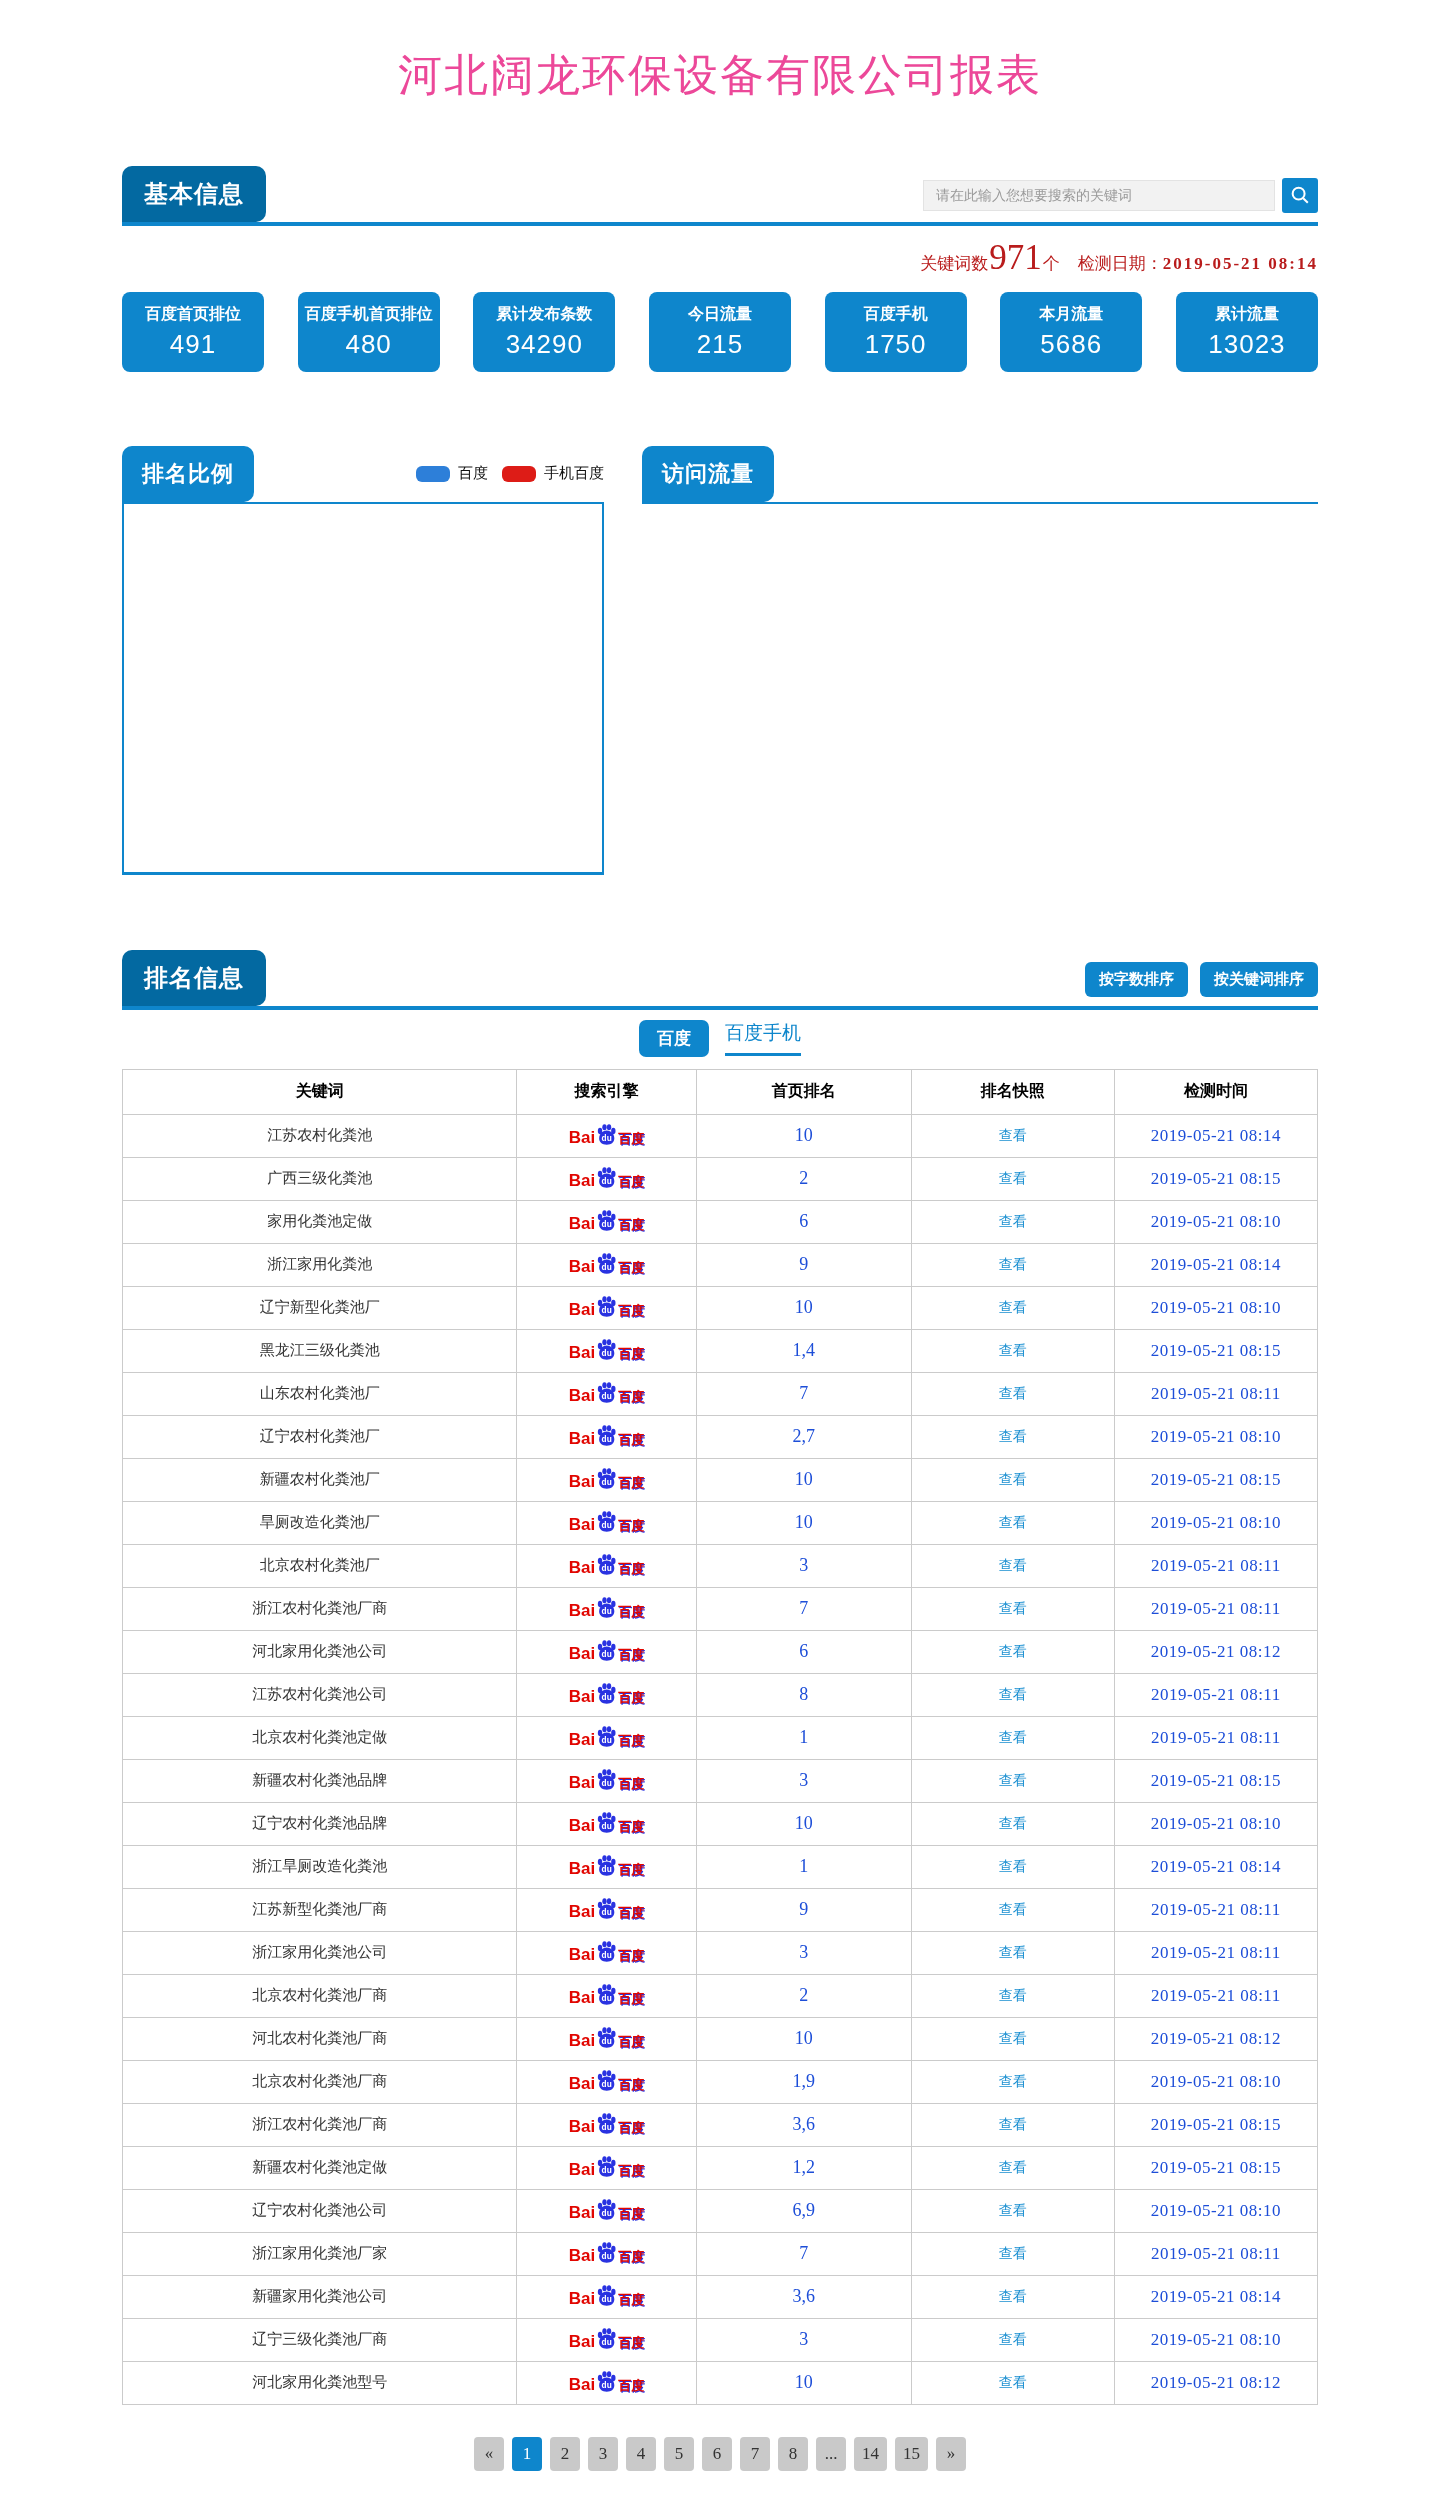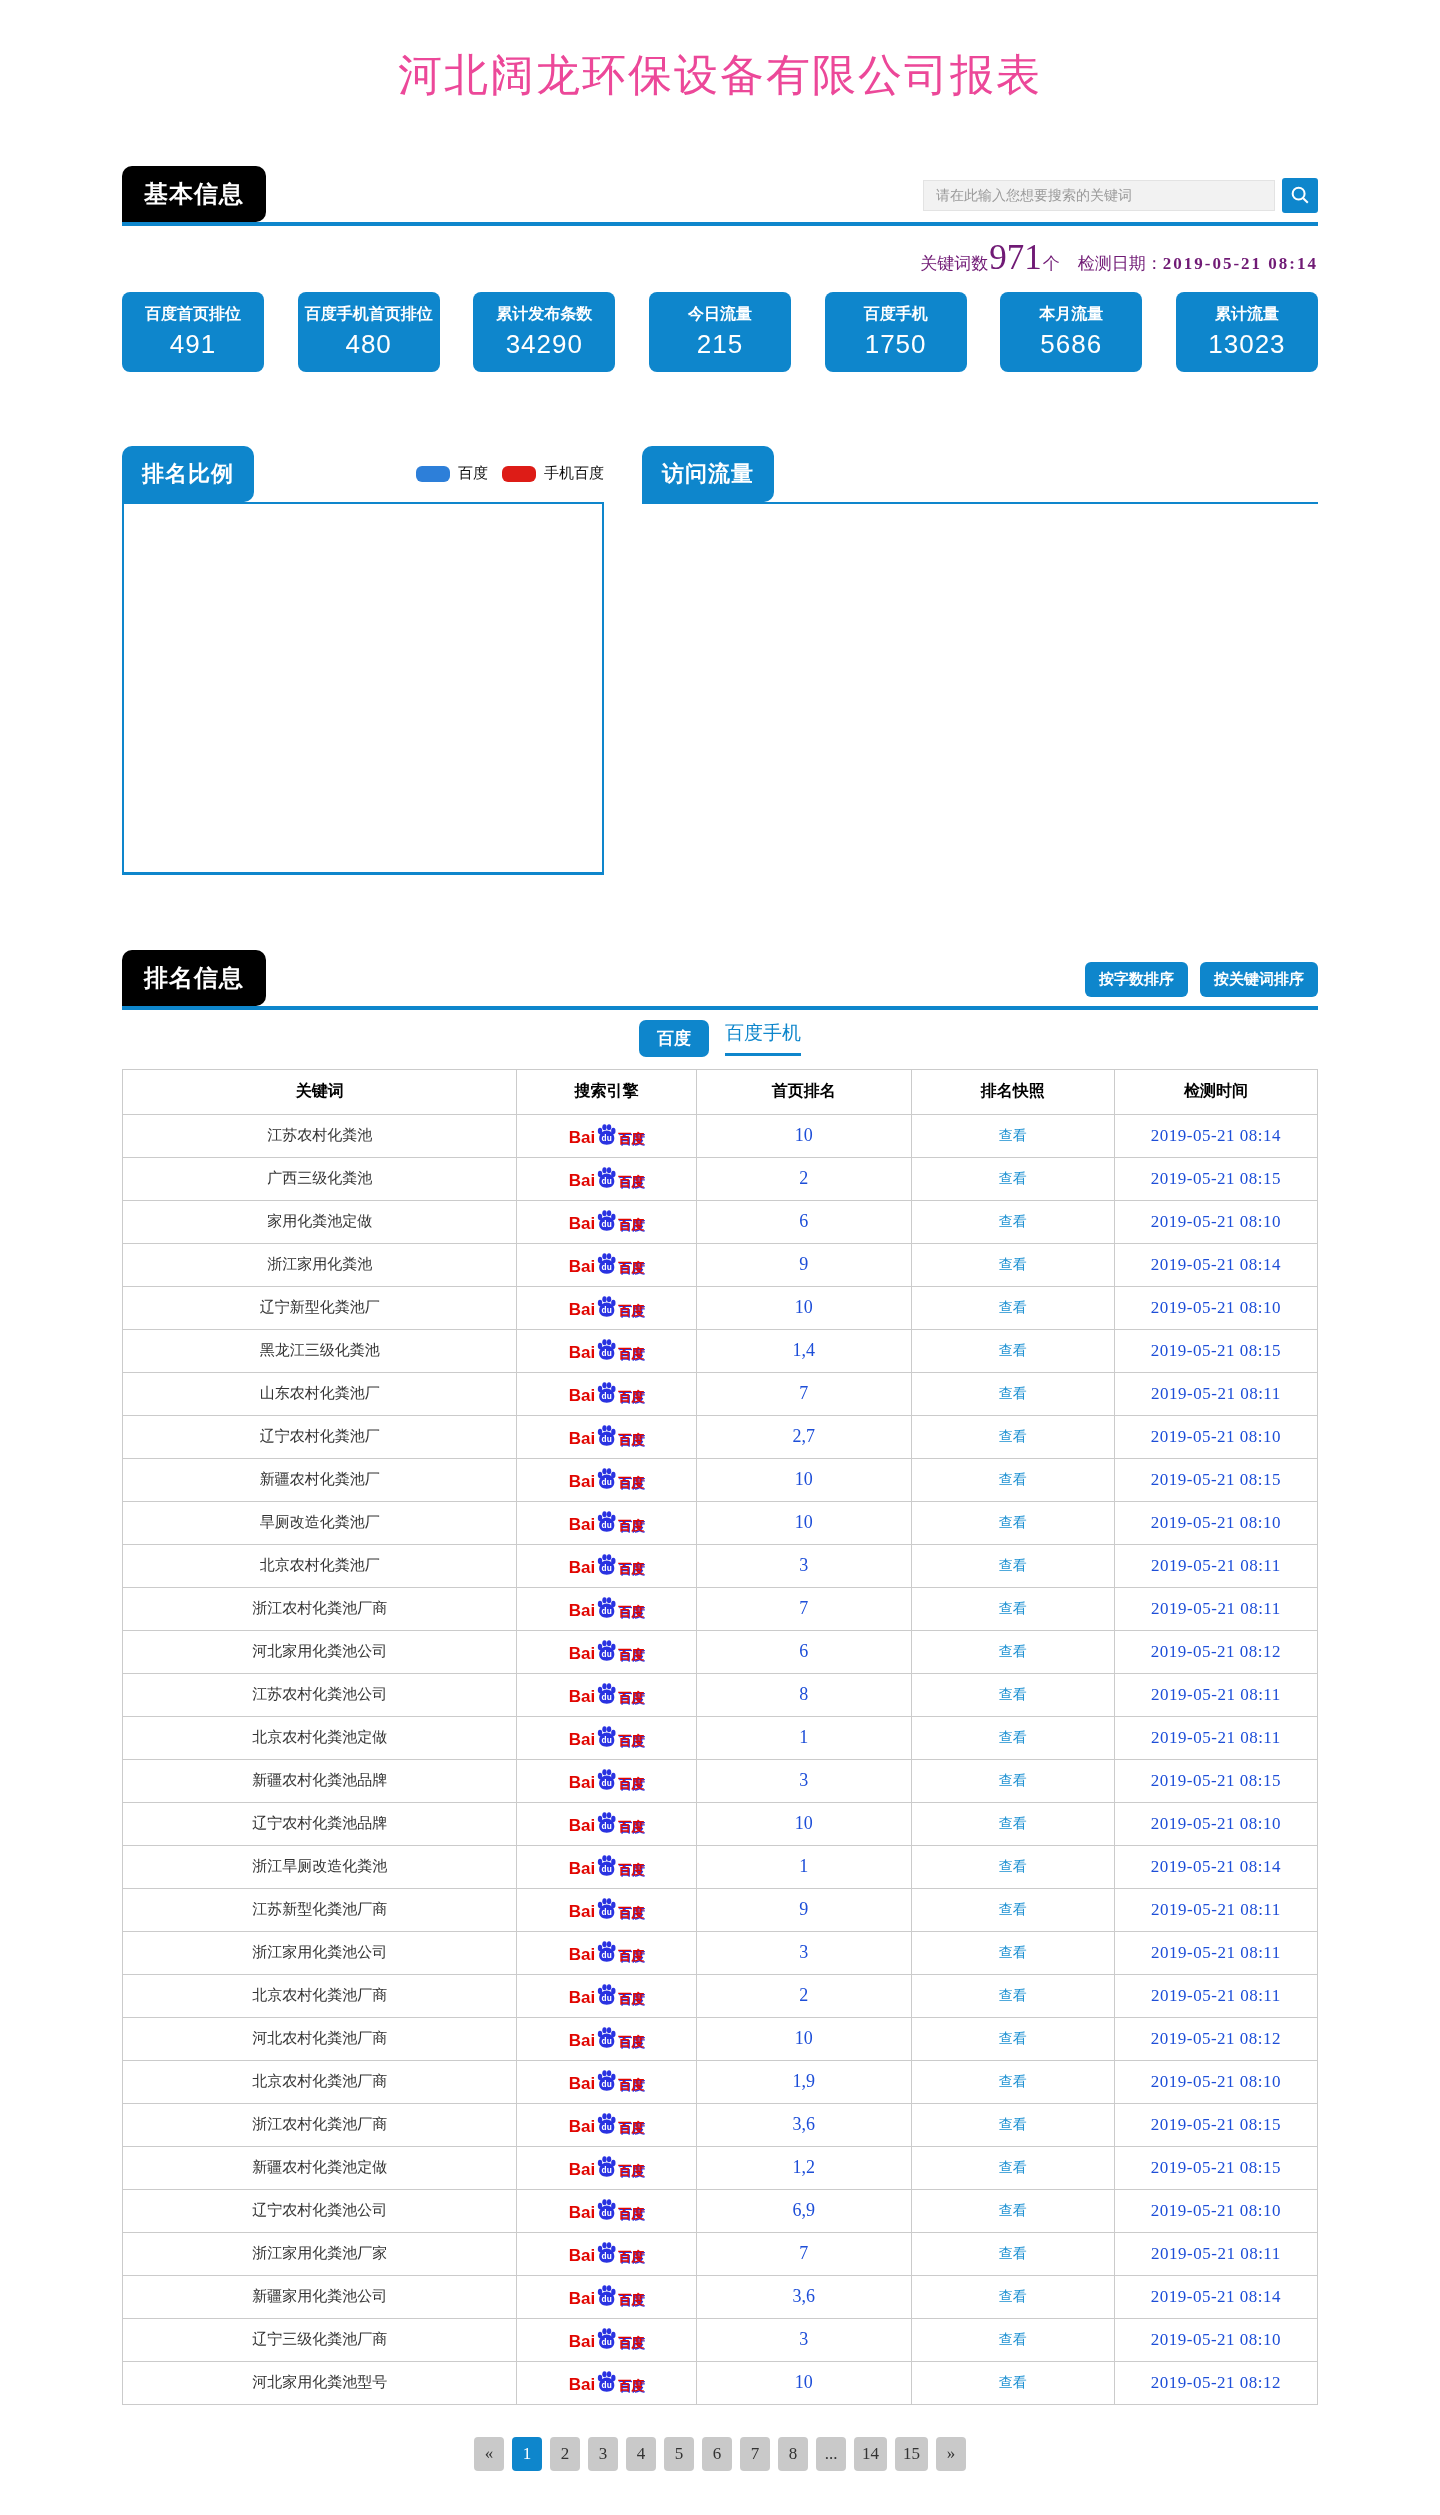--- a/index.html
+++ b/index.html
@@ -27,21 +27,21 @@
   
   .section { margin-top: 60px; }
   .sec-header {
     display: flex;
     align-items: flex-end;
     justify-content: space-between;
     border-bottom: 4px solid #0e86cc;
   }
   .sec-tab {
     display: inline-block;
-    background: #000000;
+    background: #0369a1;
     color: #fff;
     font-size: 24px;
     font-weight: bold;
     padding: 12px 22px;
     border-radius: 10px 10px 10px 0;
     letter-spacing: 1px;
   }
 
   
   .search-area { display: flex; align-items: center; margin-bottom: 9px; }
@@ -68,21 +68,21 @@
     display: flex;
     align-items: center;
     justify-content: center;
   }
 
   
   .summary {
     margin-top: 14px;
     text-align: right;
     font-size: 17px;
-    color: #701a75;
+    color: #b91c1c;
     display: flex;
     justify-content: flex-end;
     align-items: baseline;
   }
   .summary .big-num {
     font-size: 35px;
     font-family: "Liberation Serif", "DejaVu Serif", serif;
     font-weight: 500;
     line-height: 1;
     margin: 0 1px;

